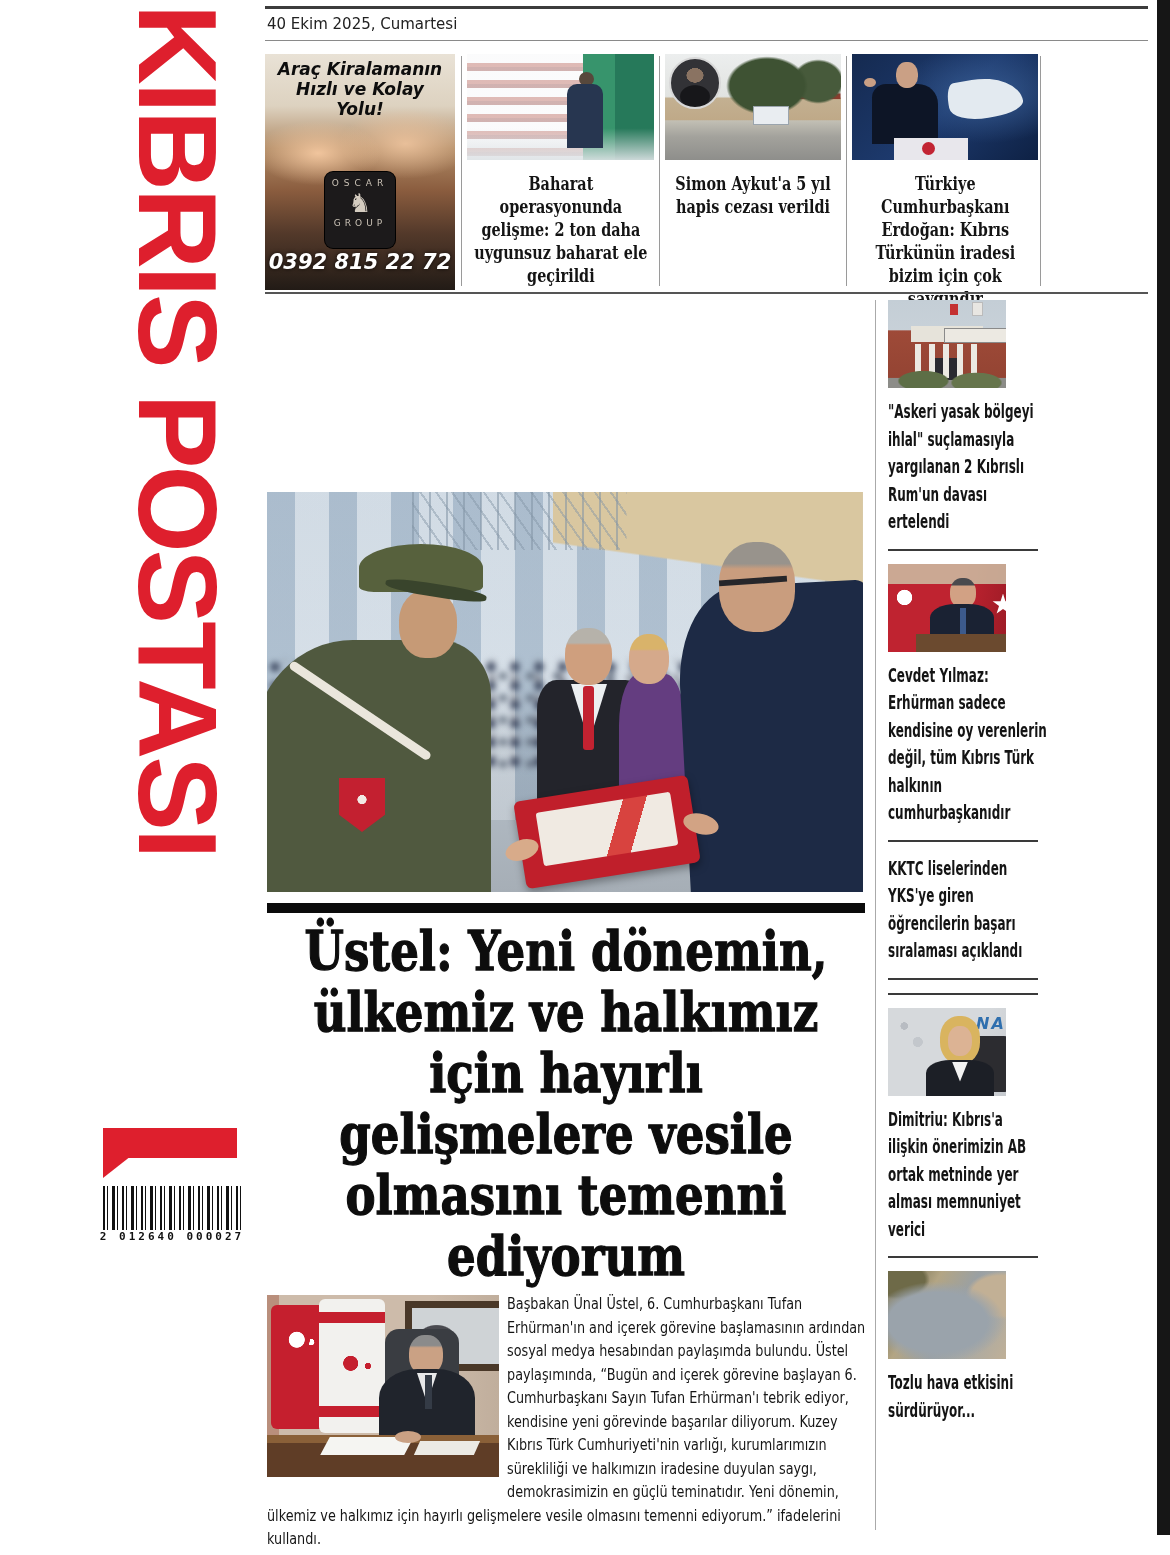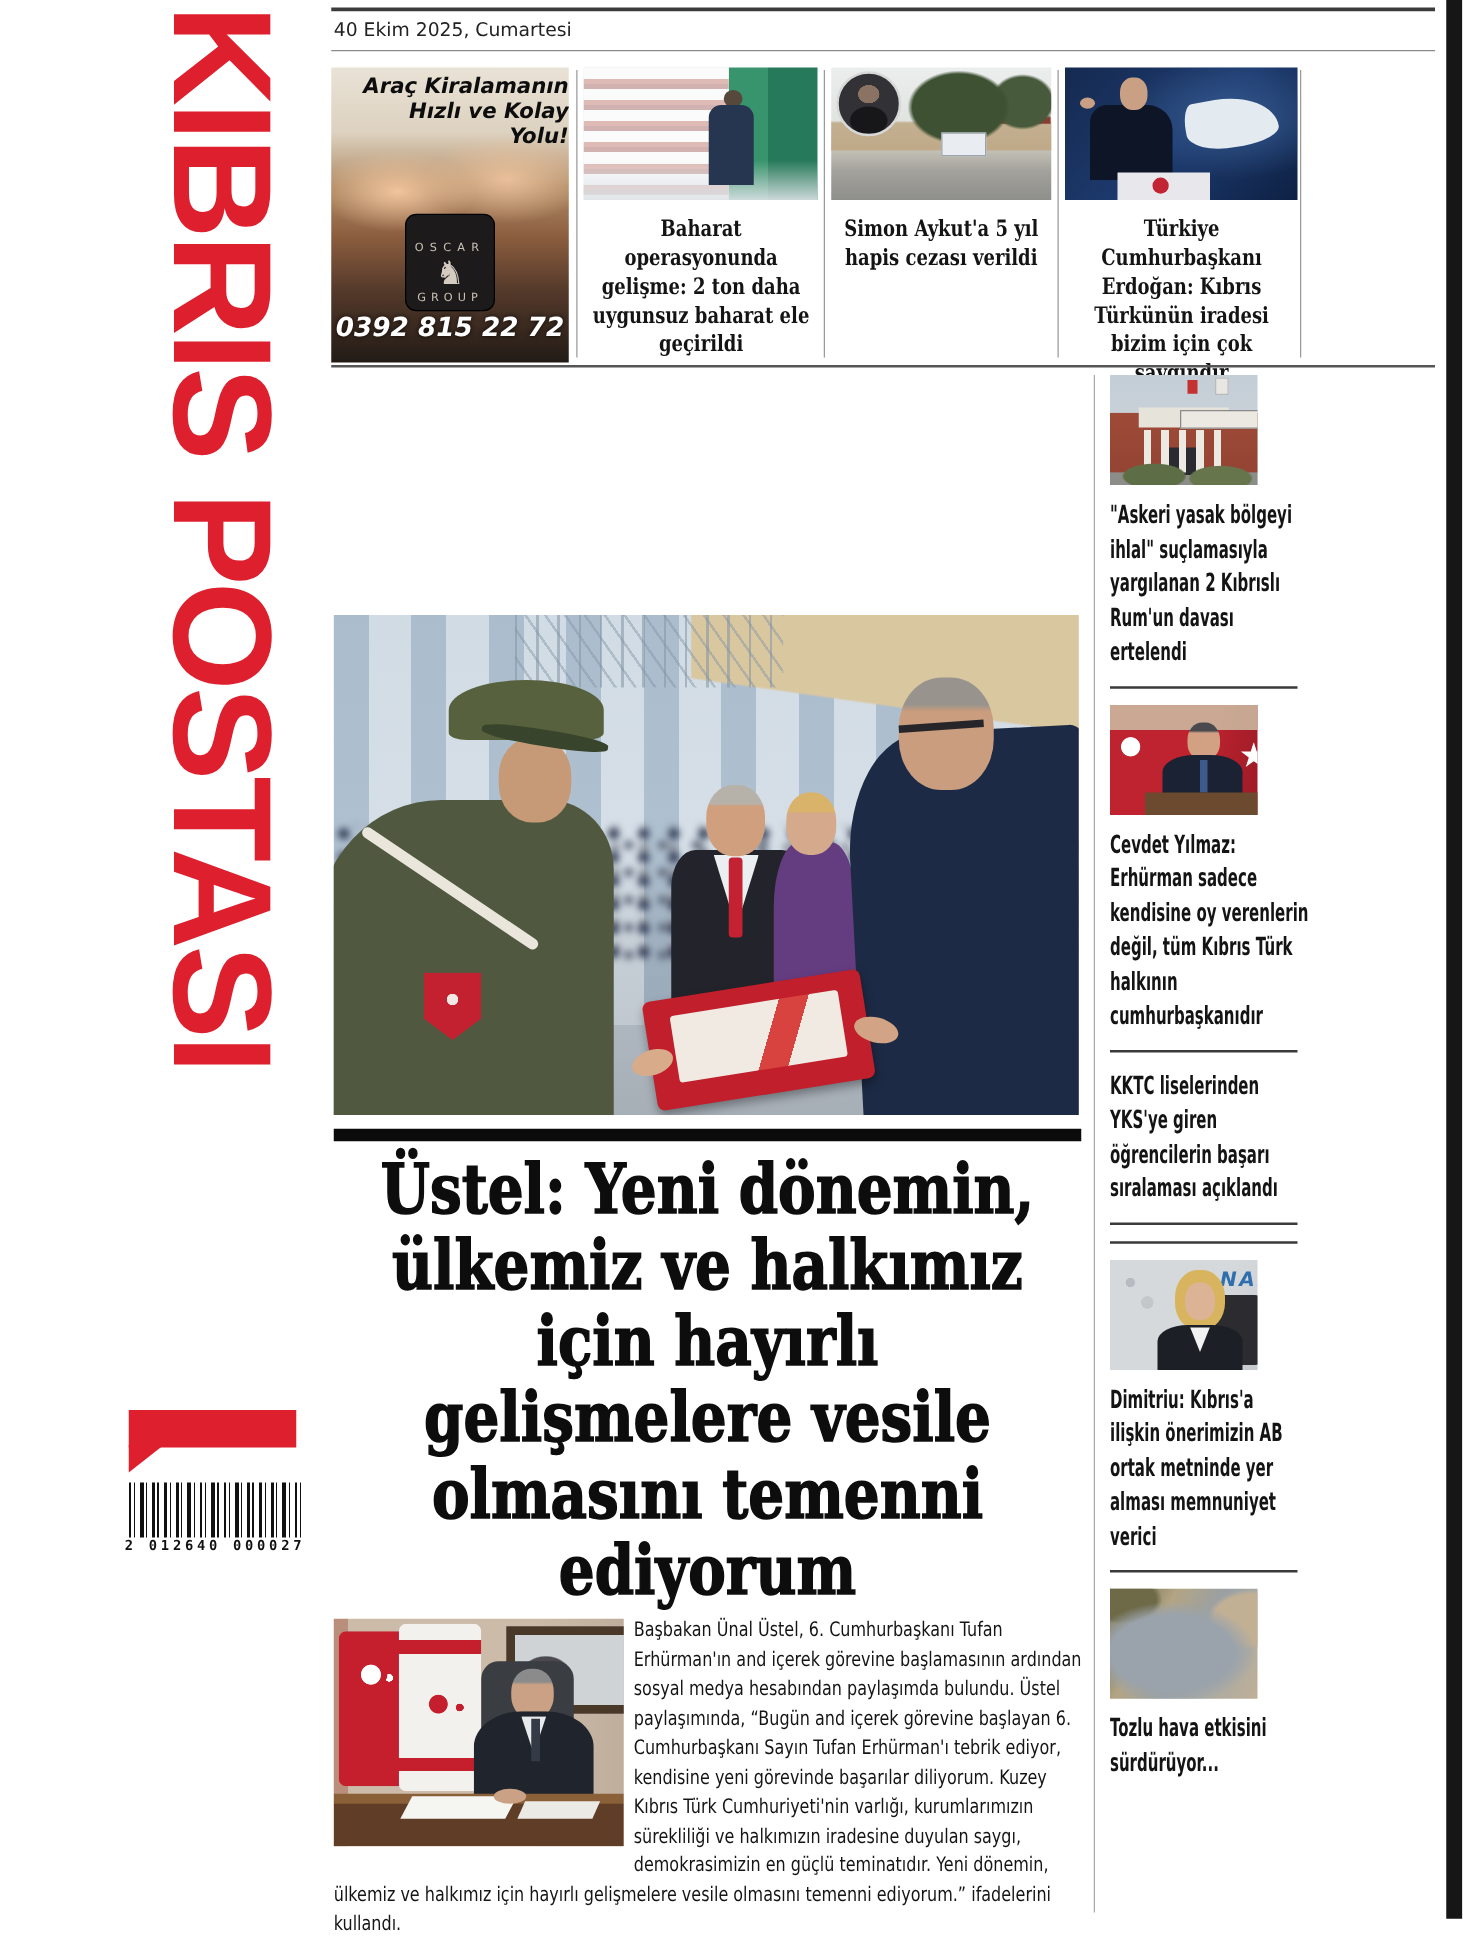--- a/index.html
+++ b/index.html
@@ -36,25 +36,25 @@
      text-align:center;color:#141414;}
   .cond{transform:scaleX(.8);transform-origin:50% 0;width:125%;margin-left:-12.5%;}
   .rule-boxes{position:absolute;left:265px;top:292px;width:883px;height:2px;background:#555;}
 
   
   .ad{position:absolute;left:0;top:2px;width:190px;height:236px;overflow:hidden;
      background:
        radial-gradient(90px 46px at 28% 42%,rgba(244,200,160,.95),rgba(244,200,160,0) 70%),
        radial-gradient(95px 50px at 74% 38%,rgba(238,196,158,.9),rgba(238,196,158,0) 70%),
        linear-gradient(180deg,#e9e2d6 0,#ddd2c0 22%,#b08b66 40%,#8a5c3e 58%,#53392a 76%,#221b16 100%);}
-  .ad-headline{position:absolute;left:0;top:5px;width:100%;text-align:right;
+  .ad-headline{position:absolute;left:0;top:5px;width:100%;text-align:center;
      font-style:italic;font-weight:bold;font-size:17px;line-height:20px;color:#0d0d0d;}
   .ad-brand{position:absolute;left:60px;top:118px;width:70px;height:76px;background:#1c1a1b;
      border-radius:8px;text-align:center;color:#c9c1b5;box-shadow:0 0 0 1px #000;}
-  .ad-brand .b1{font-size:9px;letter-spacing:5px;margin-top:22px;}
+  .ad-brand .b1{font-size:9px;letter-spacing:5px;margin-top:6px;}
   .ad-brand .horse{font-size:26px;line-height:30px;color:#d4ccc0;}
   .ad-brand .b2{font-size:9px;letter-spacing:4px;}
   .ad-phone{position:absolute;left:0;top:196px;width:100%;text-align:center;
      font-style:italic;font-weight:bold;font-size:21px;color:#fff;
      text-shadow:0 0 4px rgba(0,0,0,.8);}
 
   
   .scene{position:relative;overflow:hidden;}
   .scene > div{position:absolute;}
 

